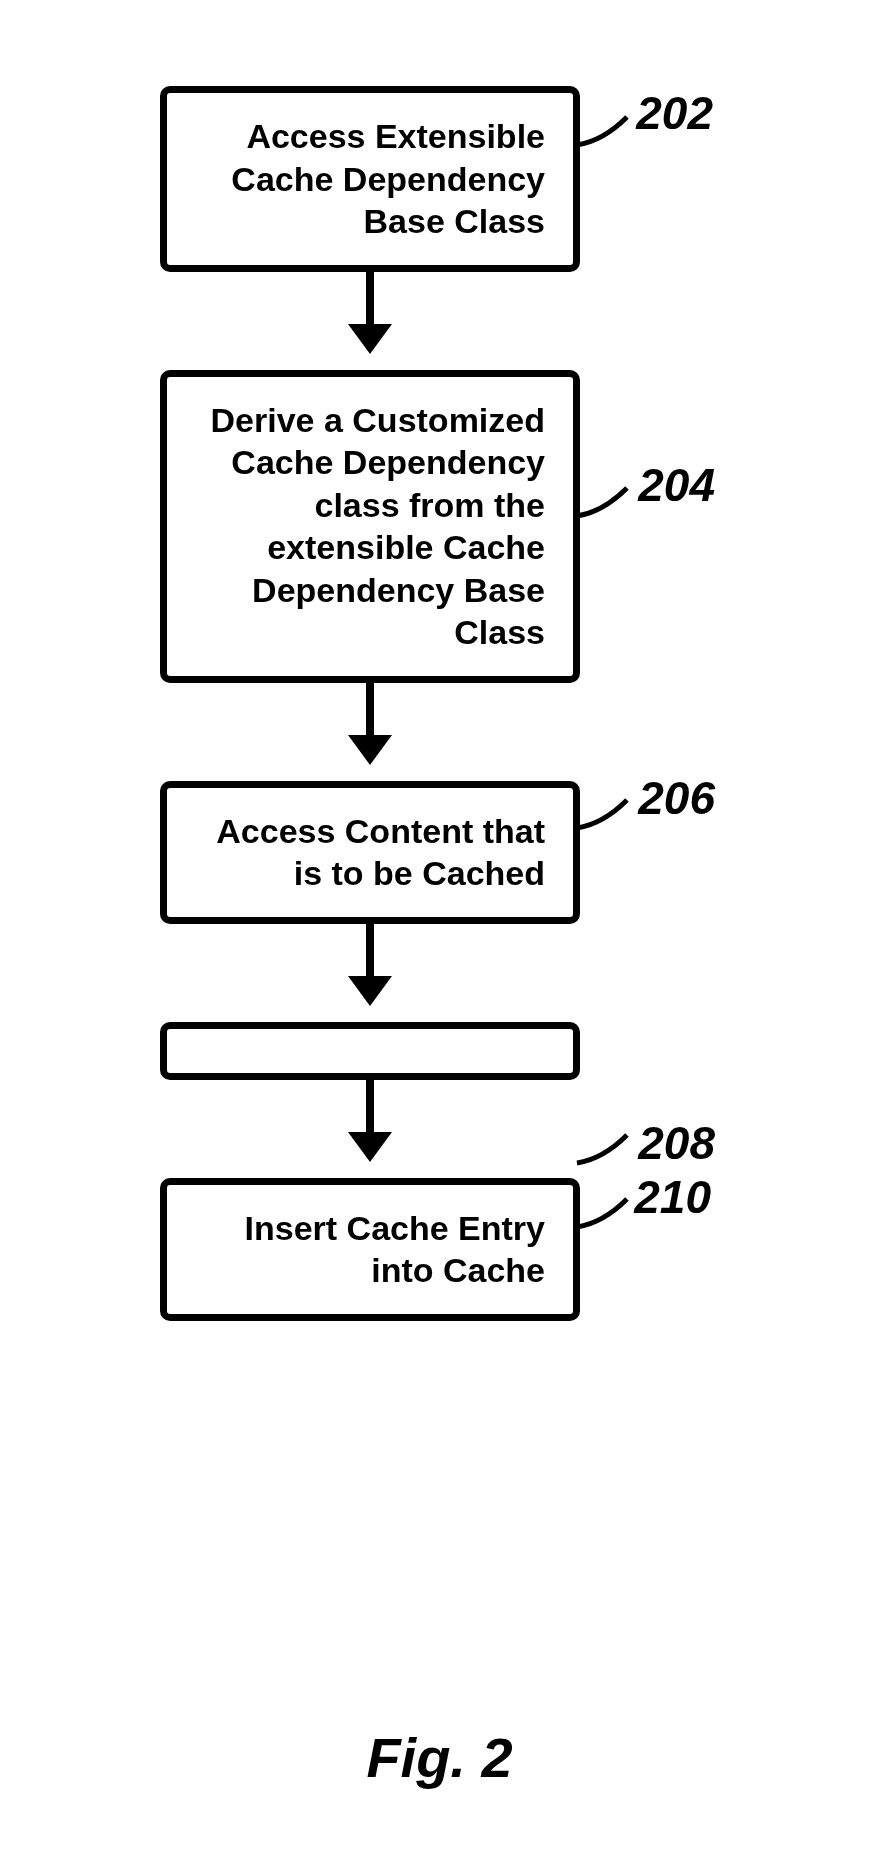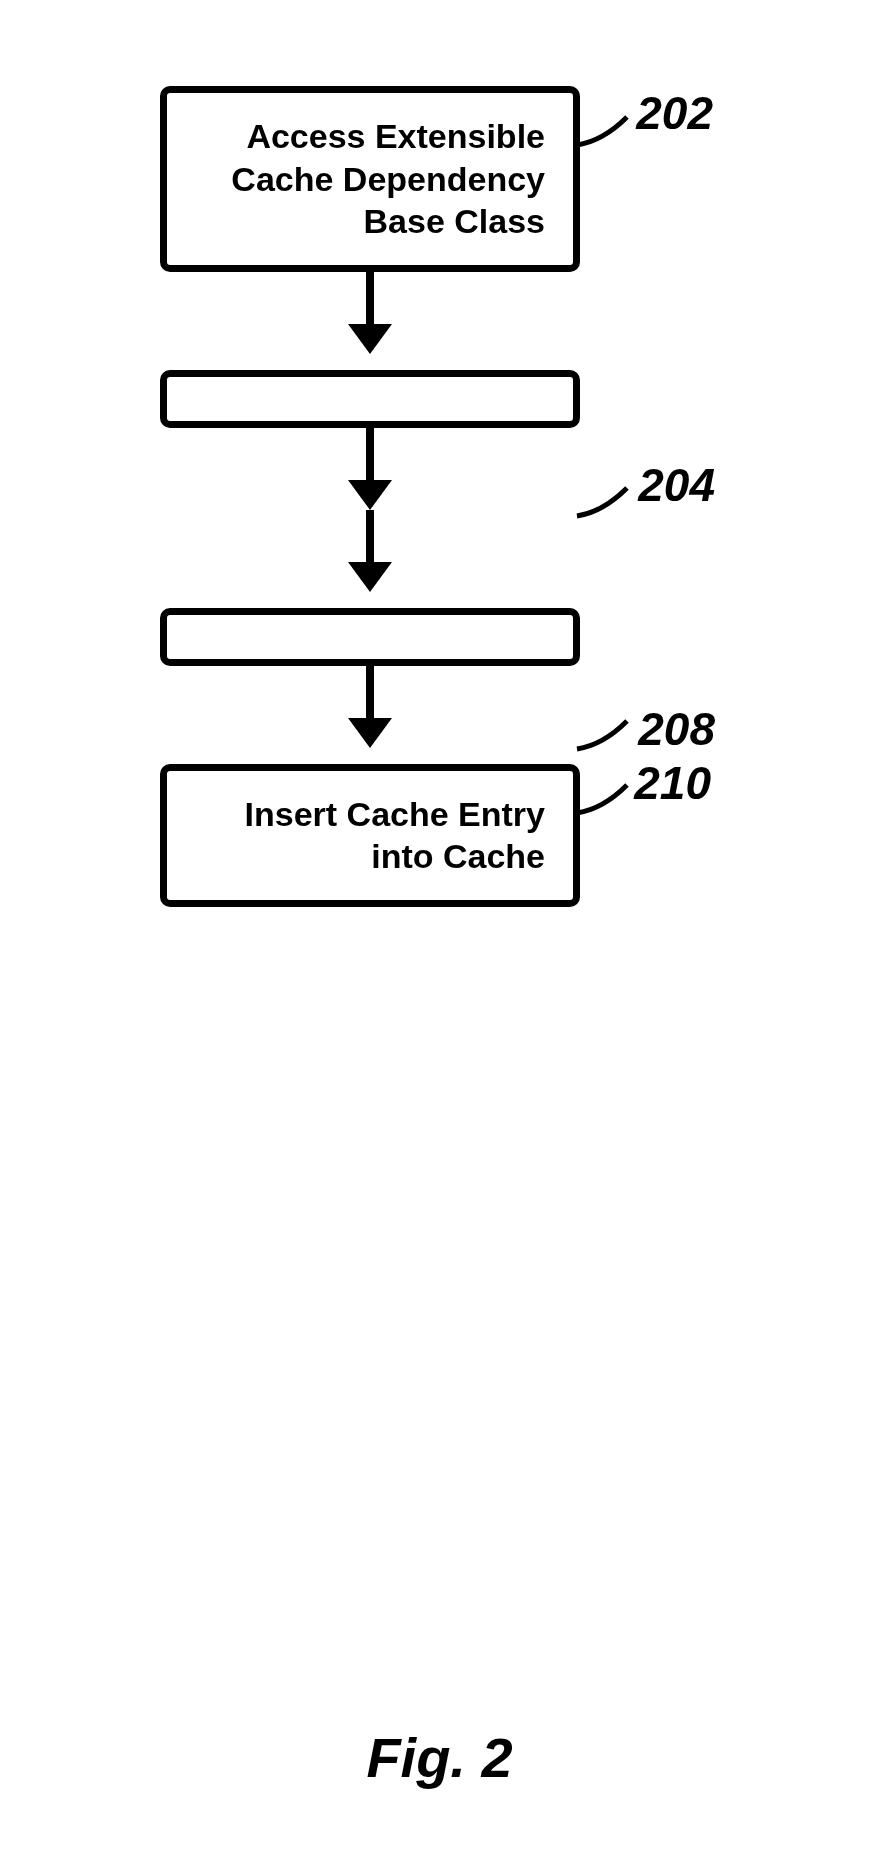--- a/index.html
+++ b/index.html
@@ -82,31 +82,39 @@
     </svg>
     <span class="ref-label" style="top:-8px; right:-140px;">202</span>
   </div>
 
   <div class="arrow">
     <div class="shaft"></div>
       <div class="head"></div>
   </div>
 
   <div class="box">
+    <span>Derive a Customized Cache Dependency class from the extensible Cache Dependency Base Class</span>
     <svg class="ref-swoosh" style="top:105px; right:-62px;" width="60" height="40" viewBox="0 0 60 40">
       <path d="M 2 34 Q 28 30 52 6" stroke="#000" stroke-width="5" fill="none"></path>
     </svg>
     <span class="ref-label" style="top:80px; right:-142px;font-style:italic;">204</span>
   </div>
 
   <div class="arrow">
     <div class="shaft"></div>
       <div class="head"></div>
   </div>
 
+  <div class="box">
+    <span>Access Content that is to be Cached</span>
+    <svg class="ref-swoosh" style="top:6px; right:-62px;" width="60" height="40" viewBox="0 0 60 40">
+      <path d="M 2 34 Q 28 30 52 6" stroke="#000" stroke-width="5" fill="none"></path>
+    </svg>
+    <span class="ref-label" style="top:-18px; right:-142px;">206</span>
+  </div>
 
   <div class="arrow">
     <div class="shaft"></div>
       <div class="head"></div>
   </div>
 
   <div class="box">
     <svg class="ref-swoosh" style="top:100px; right:-62px;" width="60" height="40" viewBox="0 0 60 40">
       <path d="M 2 34 Q 28 30 52 6" stroke="#000" stroke-width="5" fill="none"></path>
     </svg>

